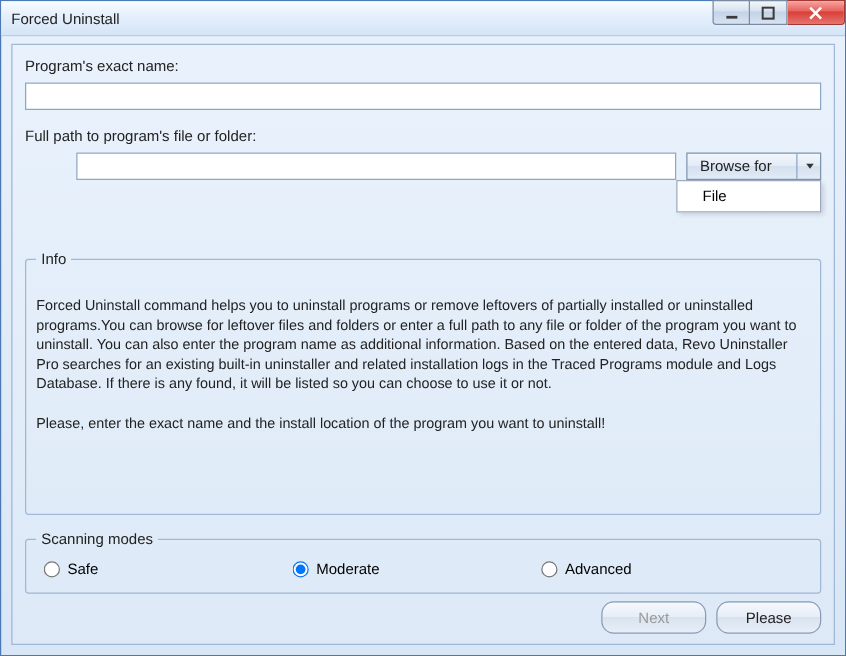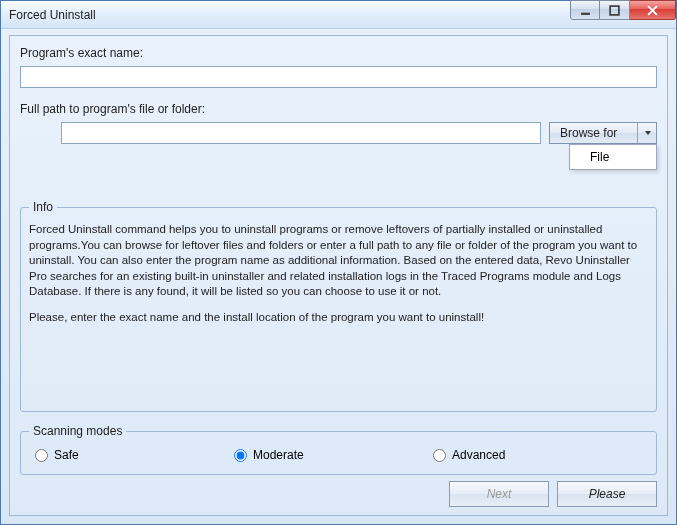--- a/index.html
+++ b/index.html
@@ -108,21 +108,21 @@
     border-left: 1px solid #8ca6c6;
     padding-left: 6px;
     height: 100%;
     display: flex;
     align-items: center;
   }
   .dropdown {
     position: absolute;
     top: 22px;
     right: 0;
-    width: 88px;
+    width: 116px;
     background: #fff;
     border: 1px solid #9aa9be;
     box-shadow: 2px 2px 4px rgba(0,0,0,0.15);
     z-index: 10;
   }
   .dropdown .item {
     padding: 5px 10px 5px 20px;
     font-size: 12px;
   }
   .dropdown .item.hover {
@@ -146,21 +146,21 @@
   }
   .info-box {
     margin-top: 56px;
     height: 212px;
   }
   .info-text {
     font-size: 11.5px;
     line-height: 1.35;
     color: #222;
   }
-  .info-text p { margin: 0 0 10px 0; }
+  .info-text p { margin: 16px 0 10px 0; }
   .modes-box {
     margin-top: 12px;
     padding: 6px 8px 12px 8px;
   }
   .radios {
     display: flex;
     gap: 0;
     padding: 4px 16px 0 6px;
   }
   .radio {
@@ -172,29 +172,28 @@
   .radio input { margin:0; }
   .radio.disabled { color: #9a9a9a; }
   .footer {
     position: absolute;
     right: 10px;
     bottom: 8px;
     display: flex;
     gap: 8px;
   }
   .btn {
-    width: 100px;
+    width: 84px;
     height: 26px;
     border: 1px solid #8a9cb5;
     background: linear-gradient(to bottom,#f6f9fd 0%,#e6edf6 49%,#d9e3ef 50%,#e7eef7 100%);
     font-size: 12px;
     color: #222;
-    border-radius: 0;
+    border-radius: 10px;
     cursor: default;
-    font-style: italic;
   }
   .btn.disabled { color: #9a9a9a; }
   .spacer-top { margin-top: 14px; }
 </style>
 </head>
 <body>
 
 <div class="window">
   <div class="titlebar">
     <span class="title-text">Forced Uninstall</span>

